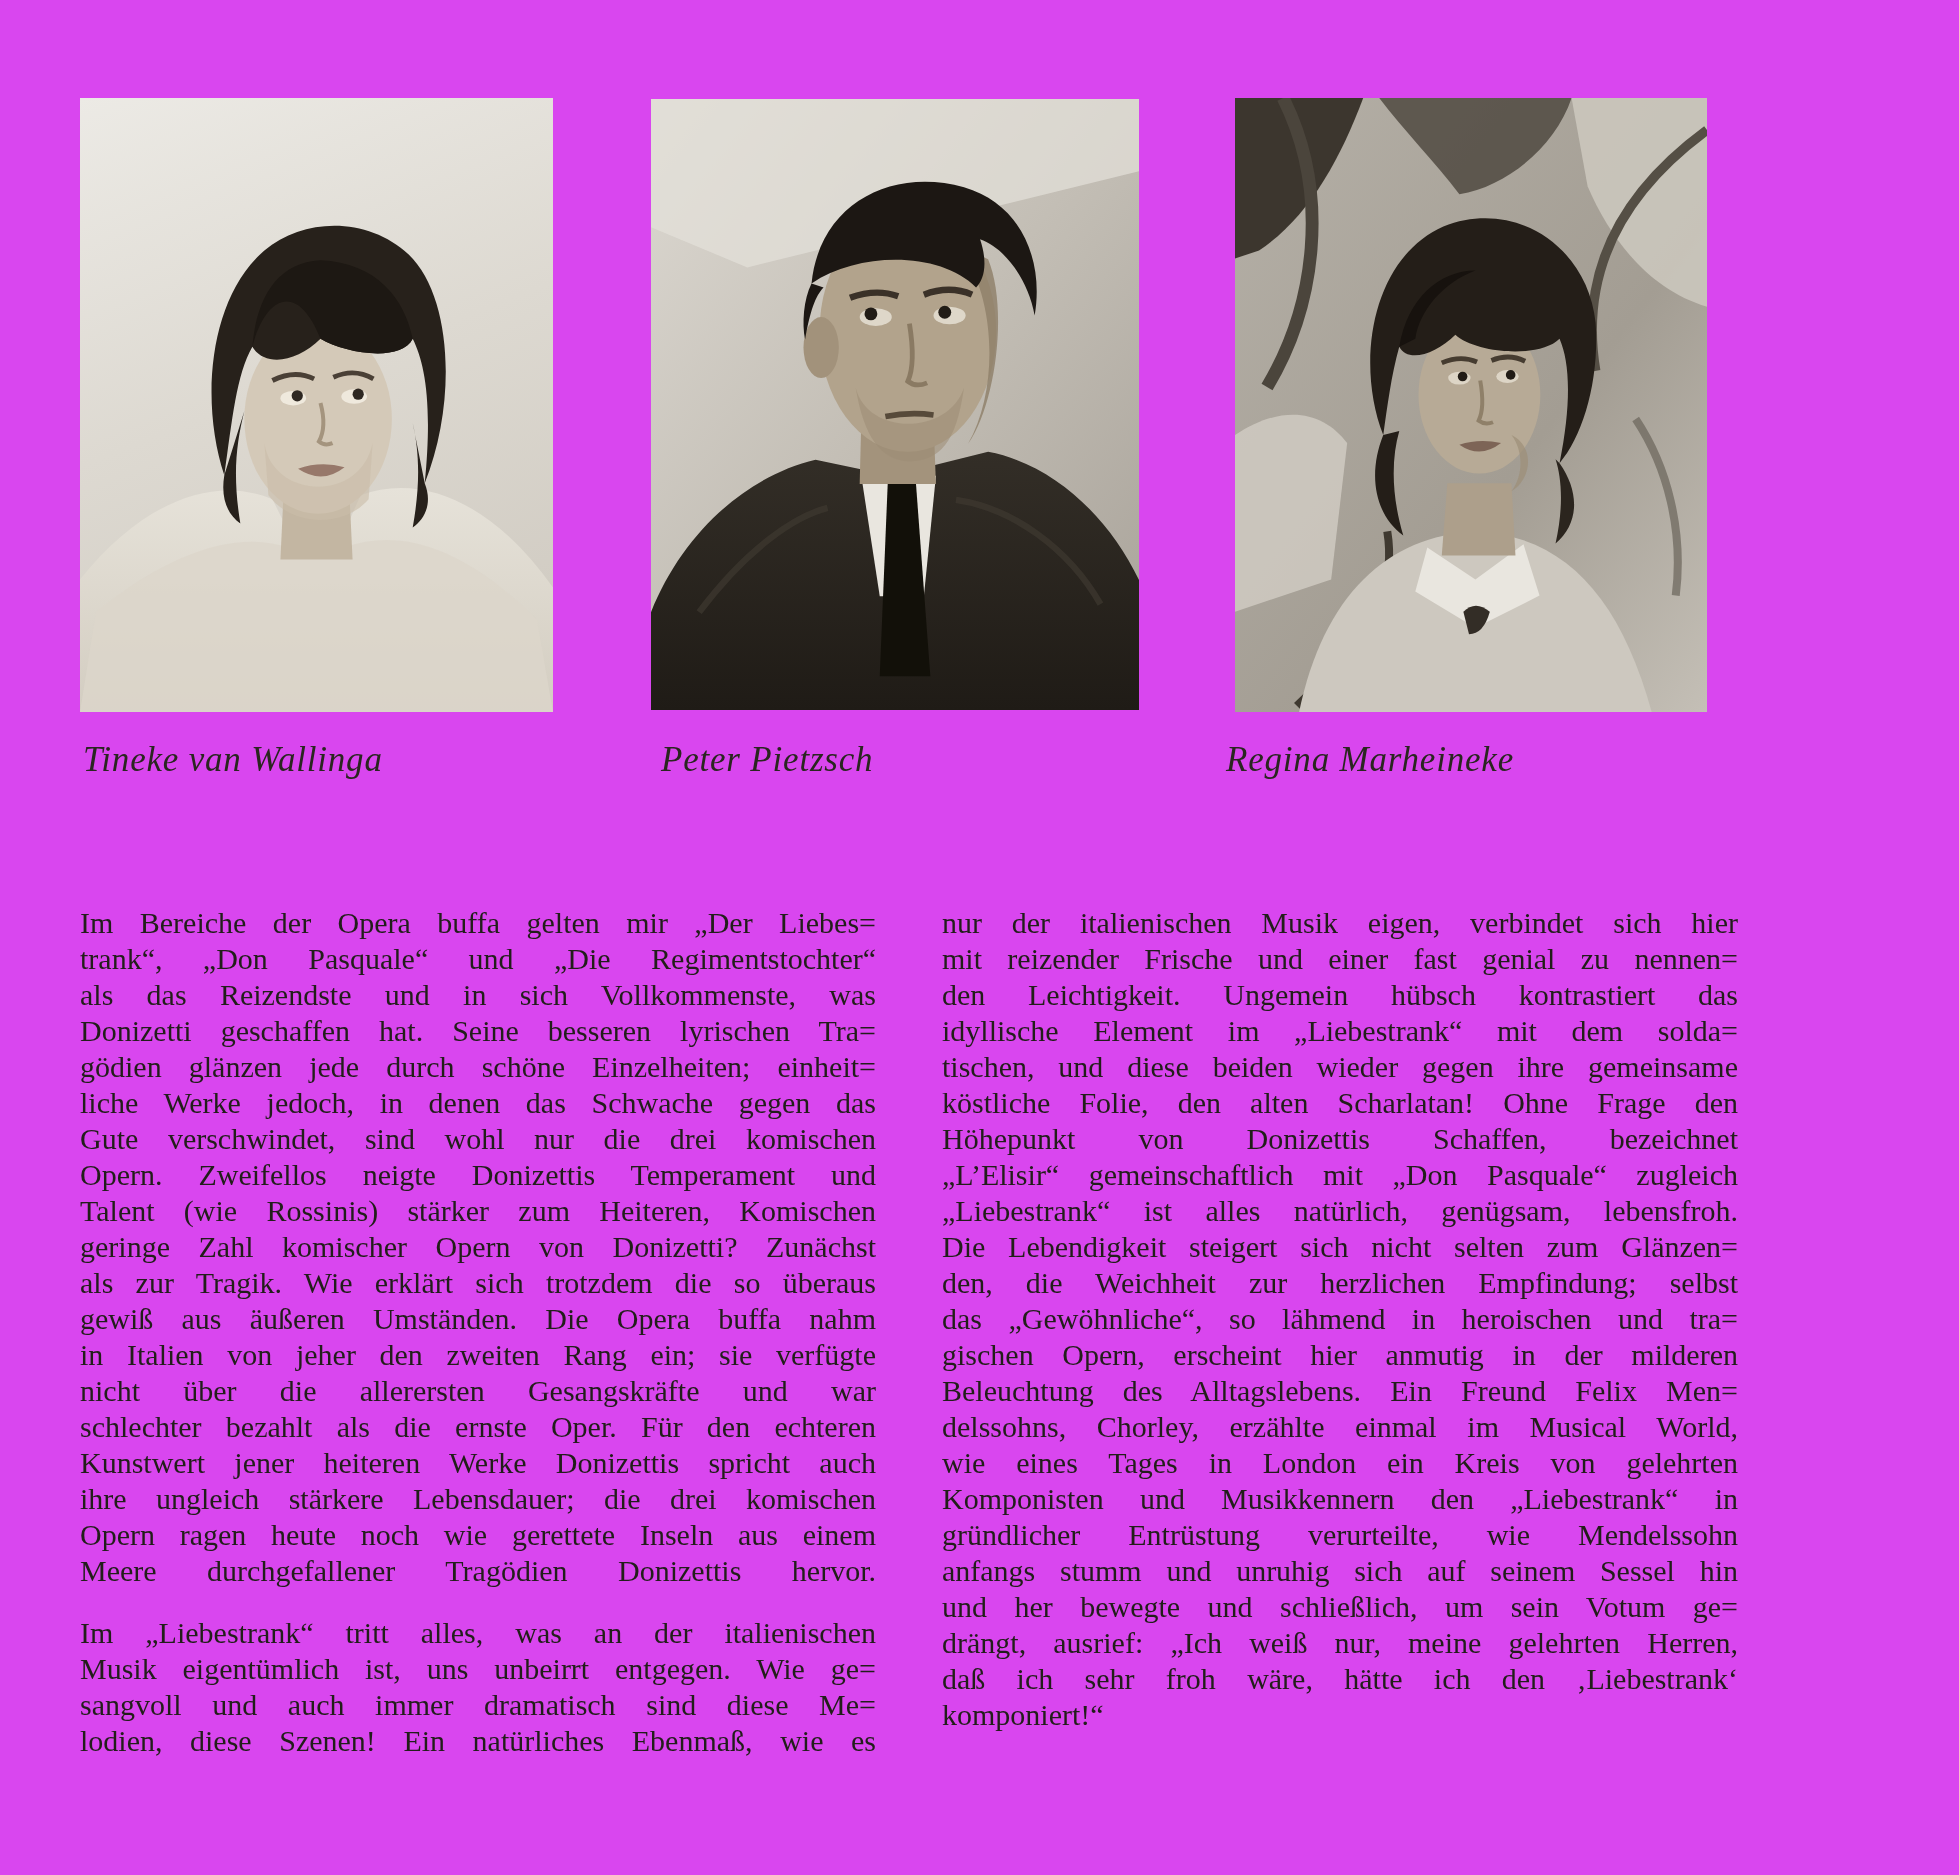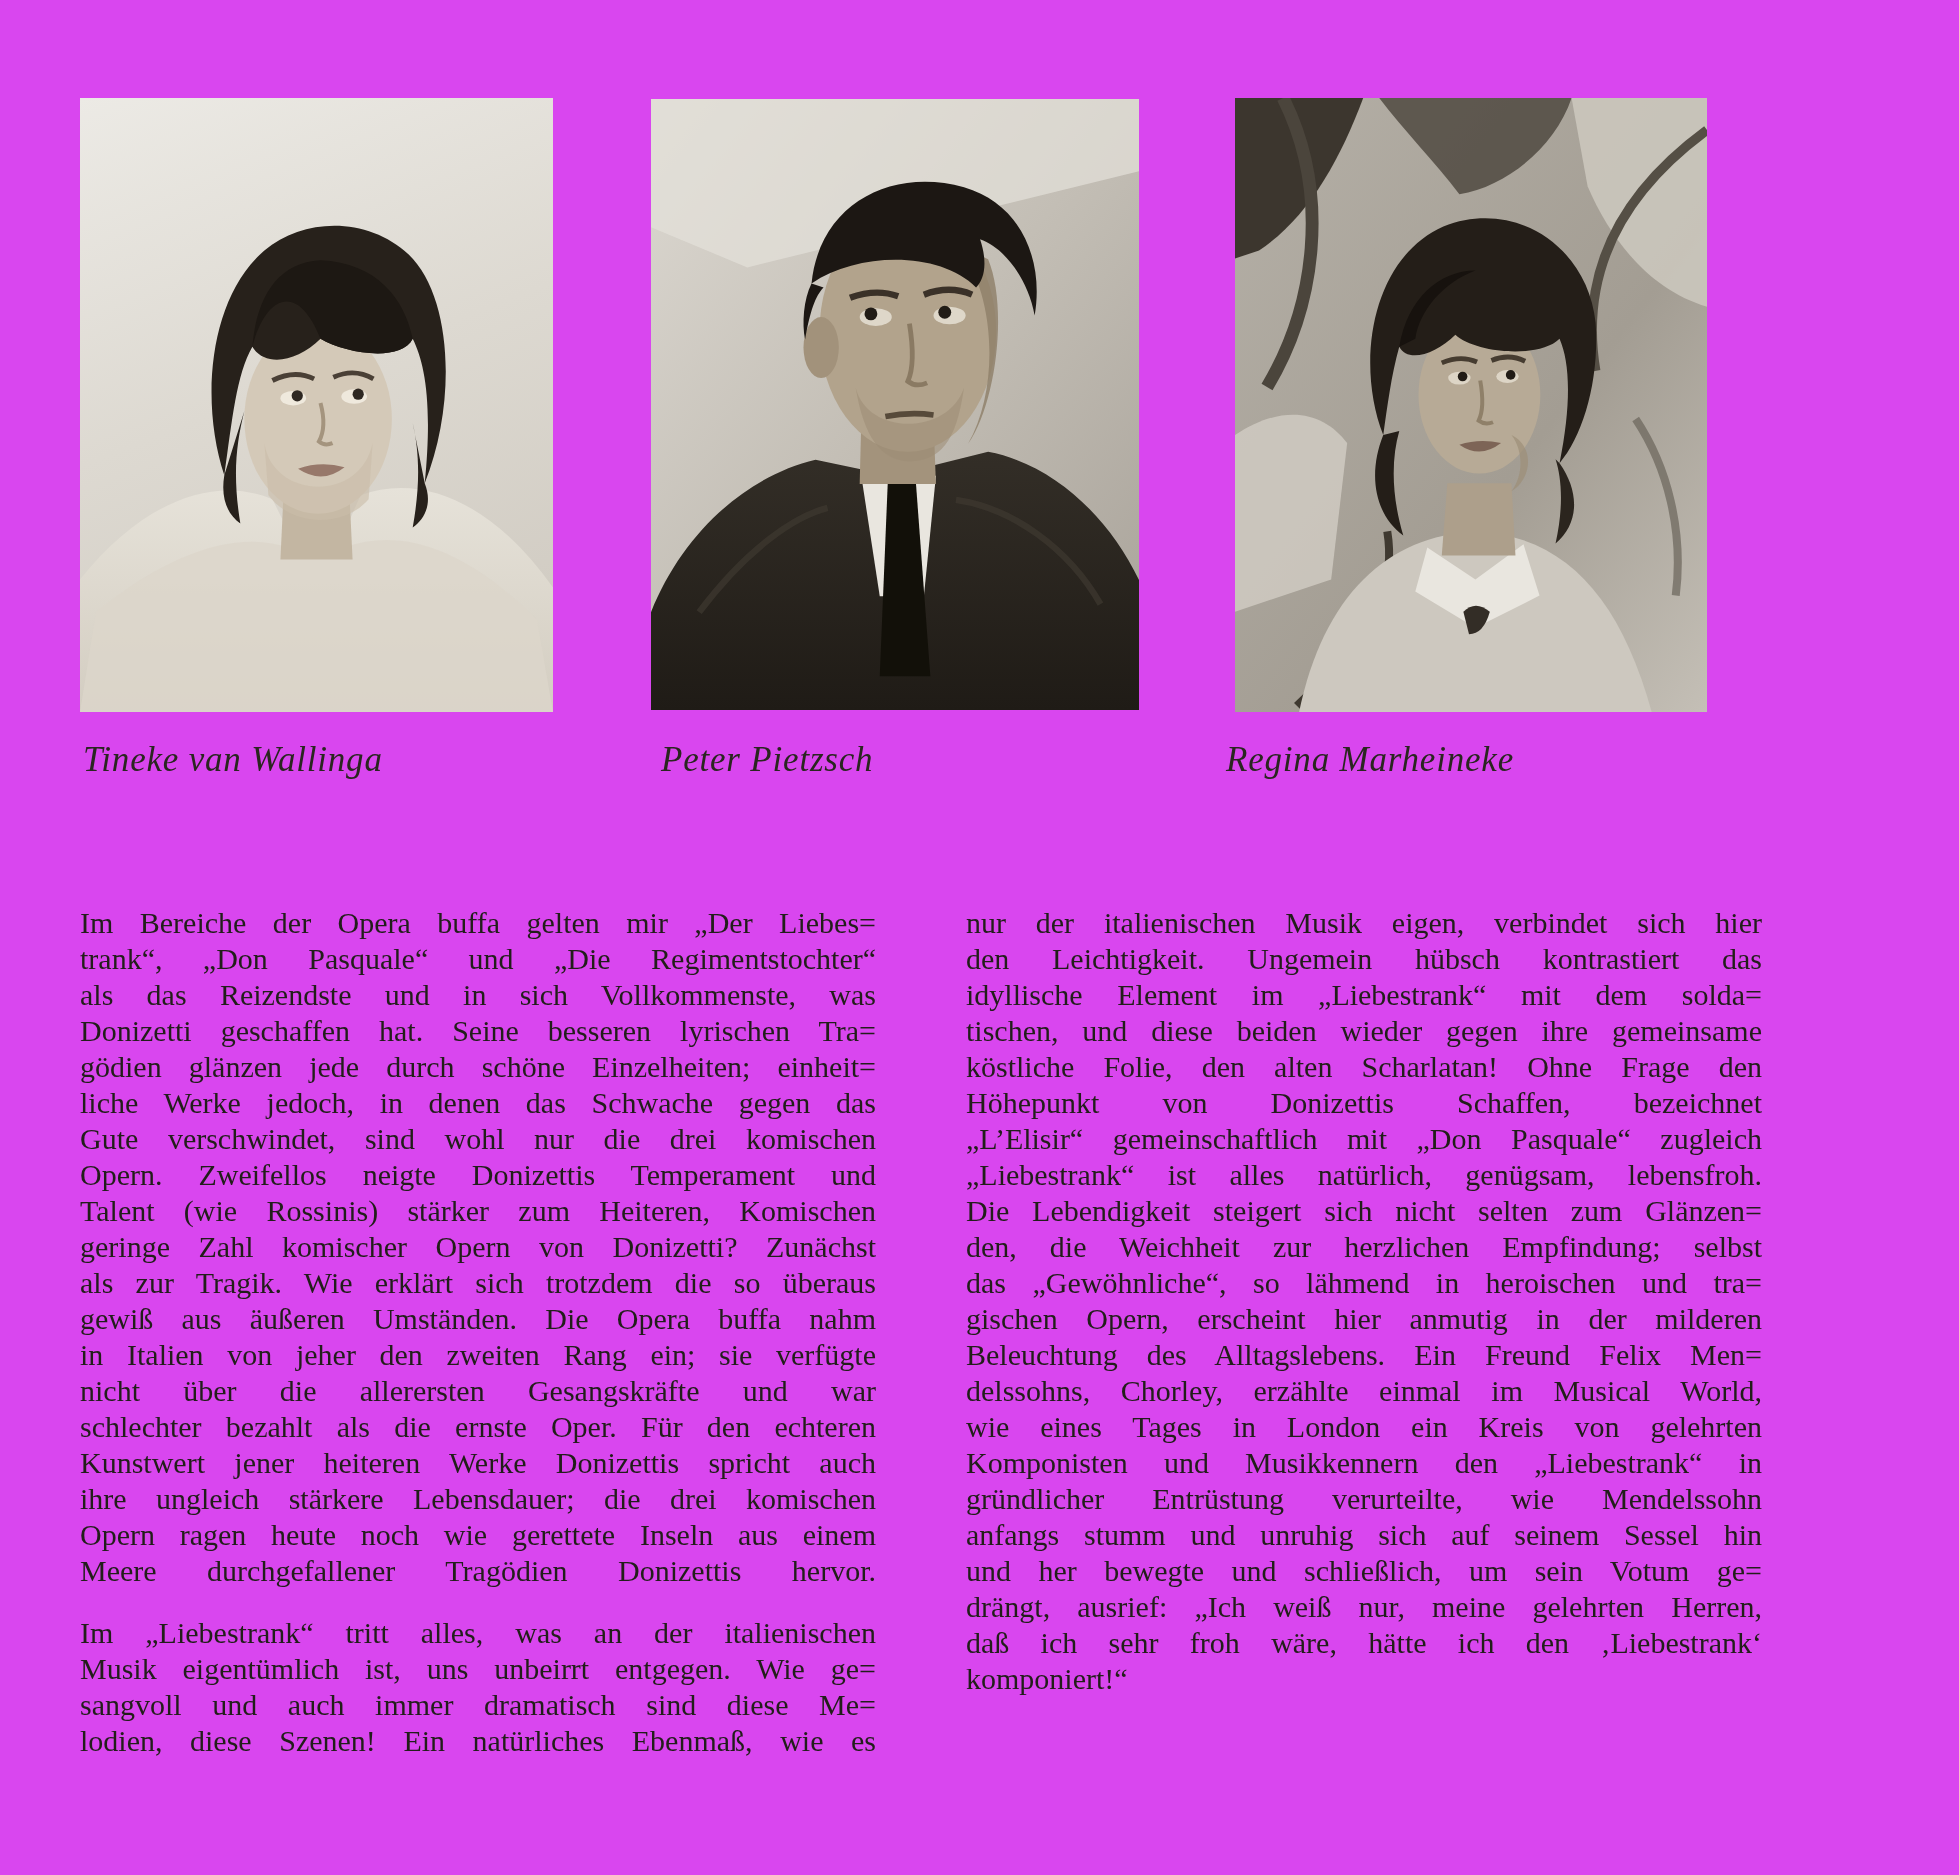--- a/index.html
+++ b/index.html
@@ -31,21 +31,21 @@
   .caption-3 { left: 1226px; }
   .col {
     position: absolute;
     top: 905px;
     width: 796px;
     font-size: 30px;
     line-height: 36px;
     word-spacing: 0.8px;
   }
   .col-left  { left: 80px; }
-  .col-right { left: 966px; }
+  .col-right { left: 942px; }
   .paragraph + .paragraph { margin-top: 26px; }
   .line { text-align: justify; text-align-last: justify; }
   .line.last { text-align-last: left; }
 </style>
 </head>
 <body>
 
 <div class="page">
 
   <figure class="photo photo-1" style="margin:0">
@@ -208,20 +208,21 @@
       <div class="paragraph">
         <div class="line">Im „Liebestrank“ tritt alles, was an der italienischen</div>
         <div class="line">Musik eigentümlich ist, uns unbeirrt entgegen. Wie ge=</div>
         <div class="line">sangvoll und auch immer dramatisch sind diese Me=</div>
         <div class="line">lodien, diese Szenen! Ein natürliches Ebenmaß, wie es</div>
       </div>
     </div>
   <div class="col col-right">
       <div class="paragraph">
         <div class="line">nur der italienischen Musik eigen, verbindet sich hier</div>
+        <div class="line">mit reizender Frische und einer fast genial zu nennen=</div>
         <div class="line">den Leichtigkeit. Ungemein hübsch kontrastiert das</div>
         <div class="line">idyllische Element im „Liebestrank“ mit dem solda=</div>
         <div class="line">tischen, und diese beiden wieder gegen ihre gemeinsame</div>
         <div class="line">köstliche Folie, den alten Scharlatan! Ohne Frage den</div>
         <div class="line">Höhepunkt von Donizettis Schaffen, bezeichnet</div>
         <div class="line">„L’Elisir“ gemeinschaftlich mit „Don Pasquale“ zugleich</div>
         <div class="line">„Liebestrank“ ist alles natürlich, genügsam, lebensfroh.</div>
         <div class="line">Die Lebendigkeit steigert sich nicht selten zum Glänzen=</div>
         <div class="line">den, die Weichheit zur herzlichen Empfindung; selbst</div>
         <div class="line">das „Gewöhnliche“, so lähmend in heroischen und tra=</div>

